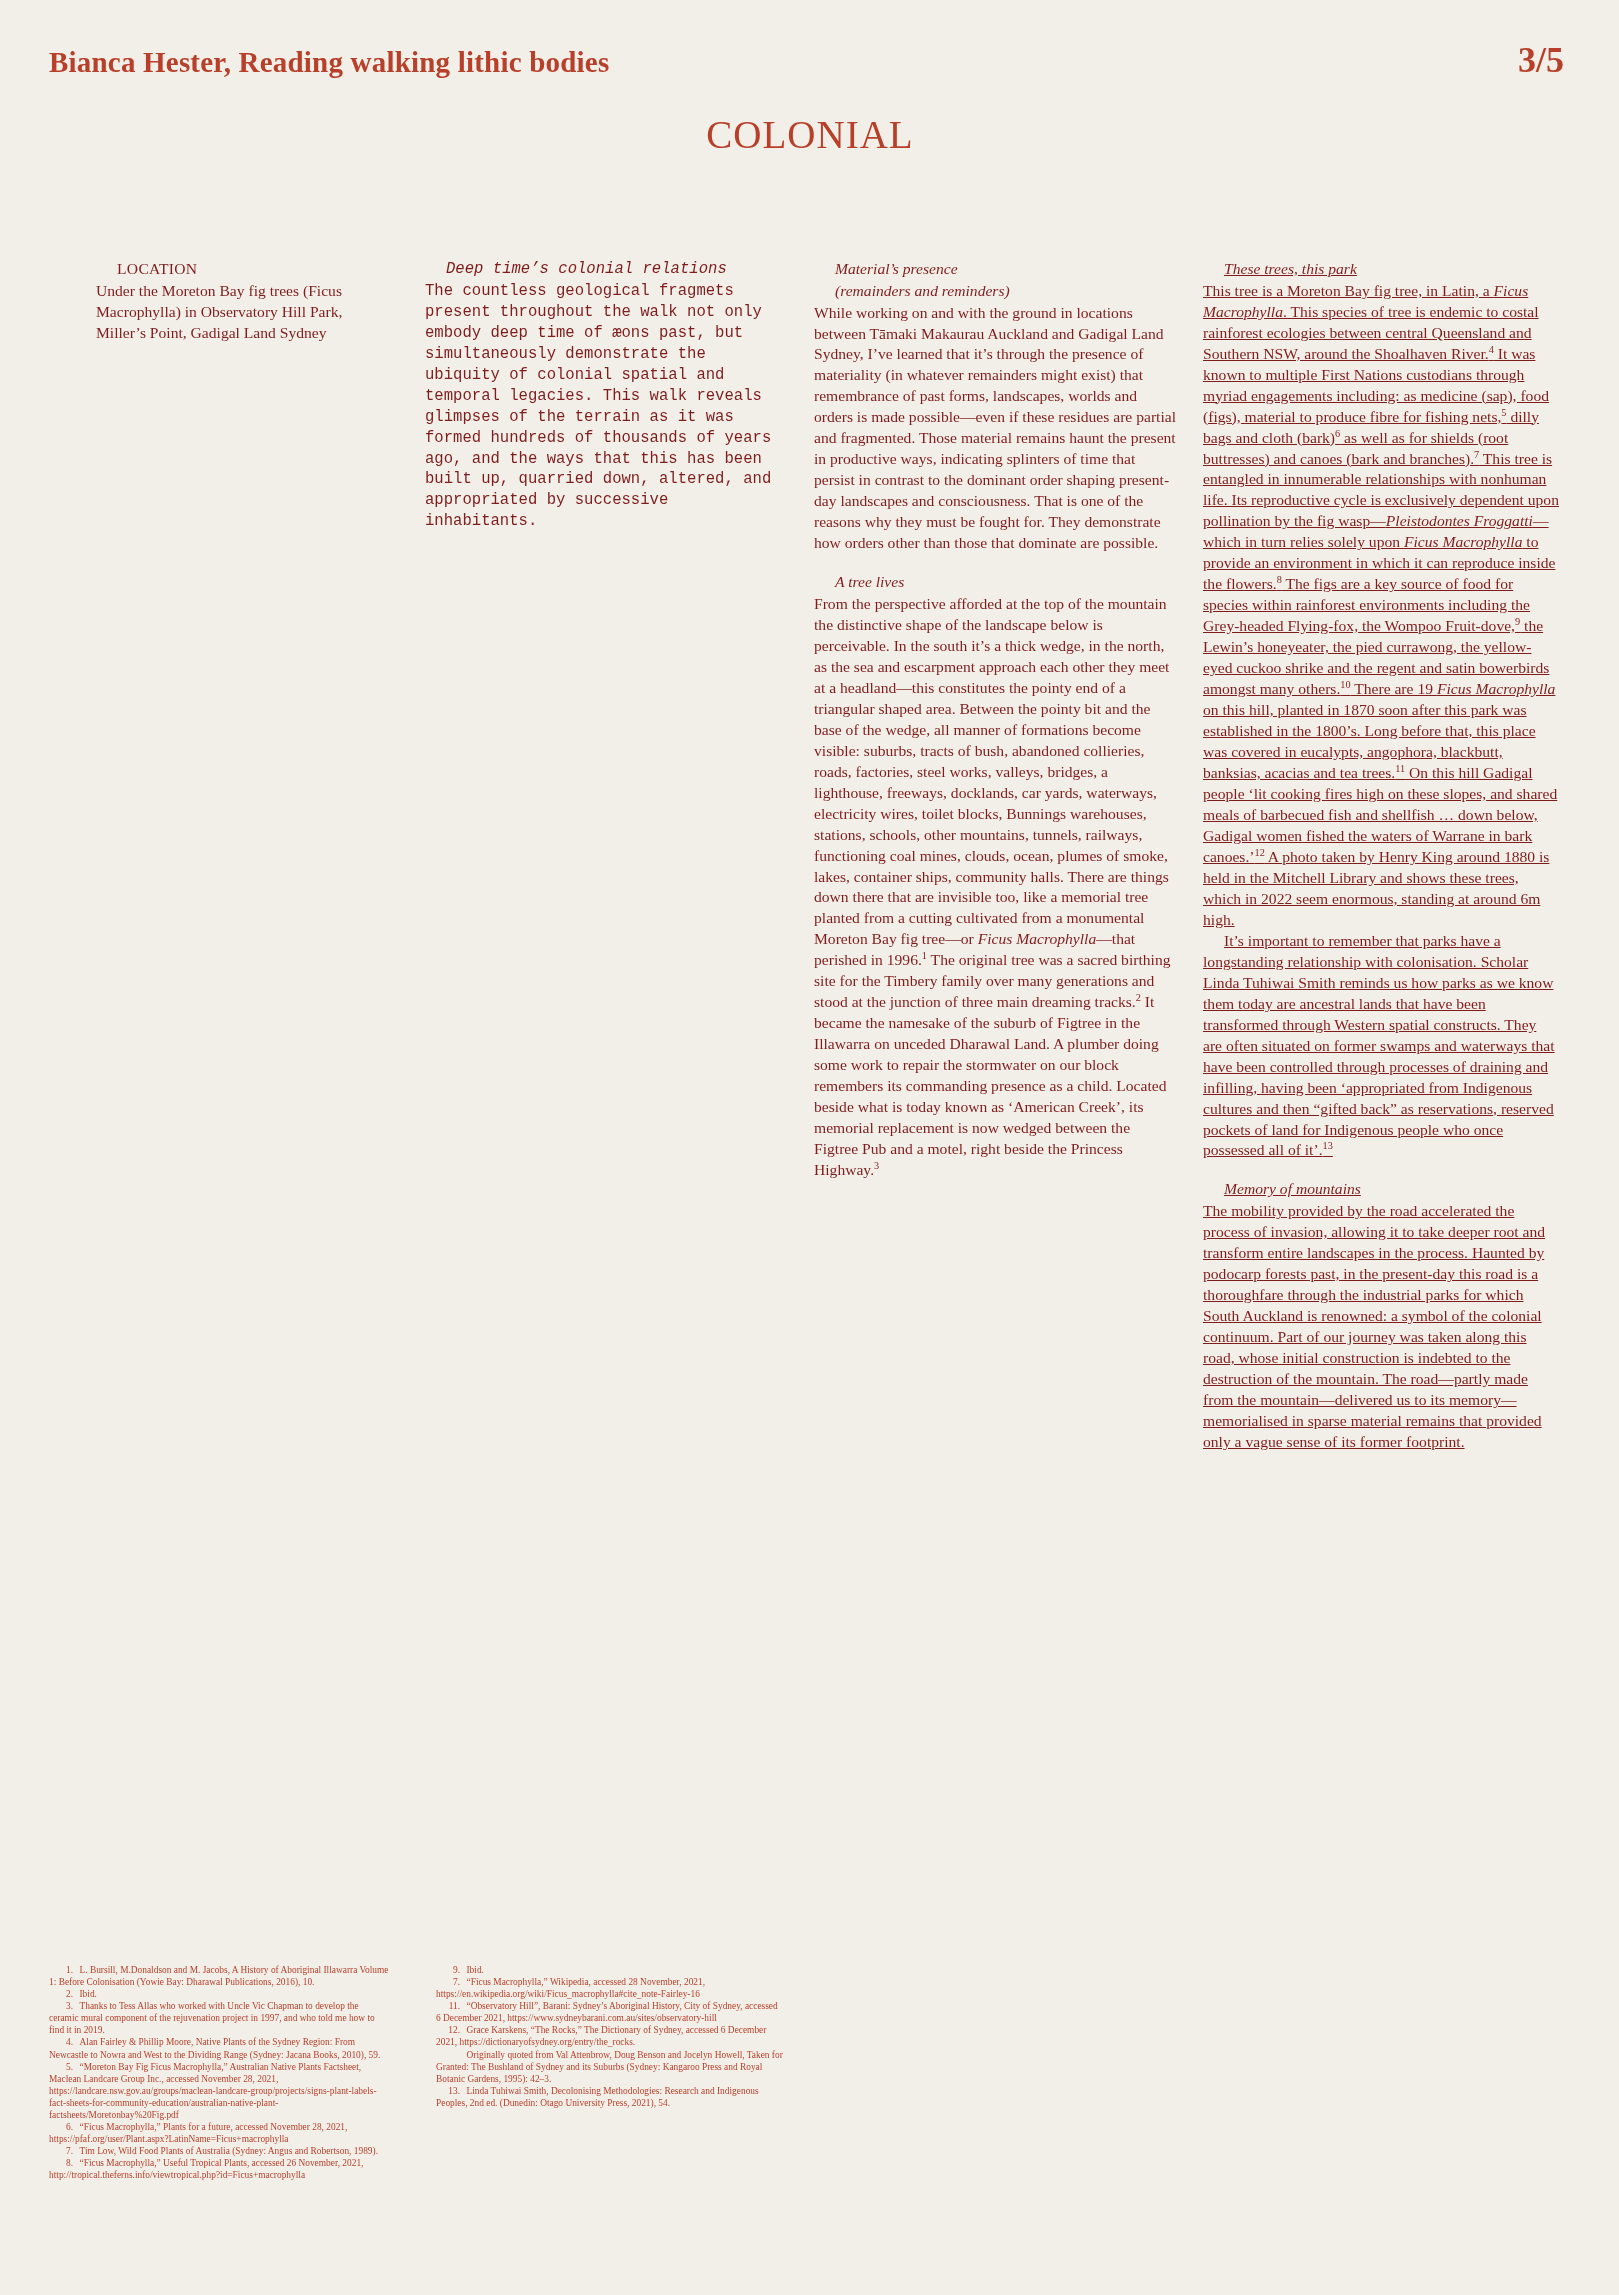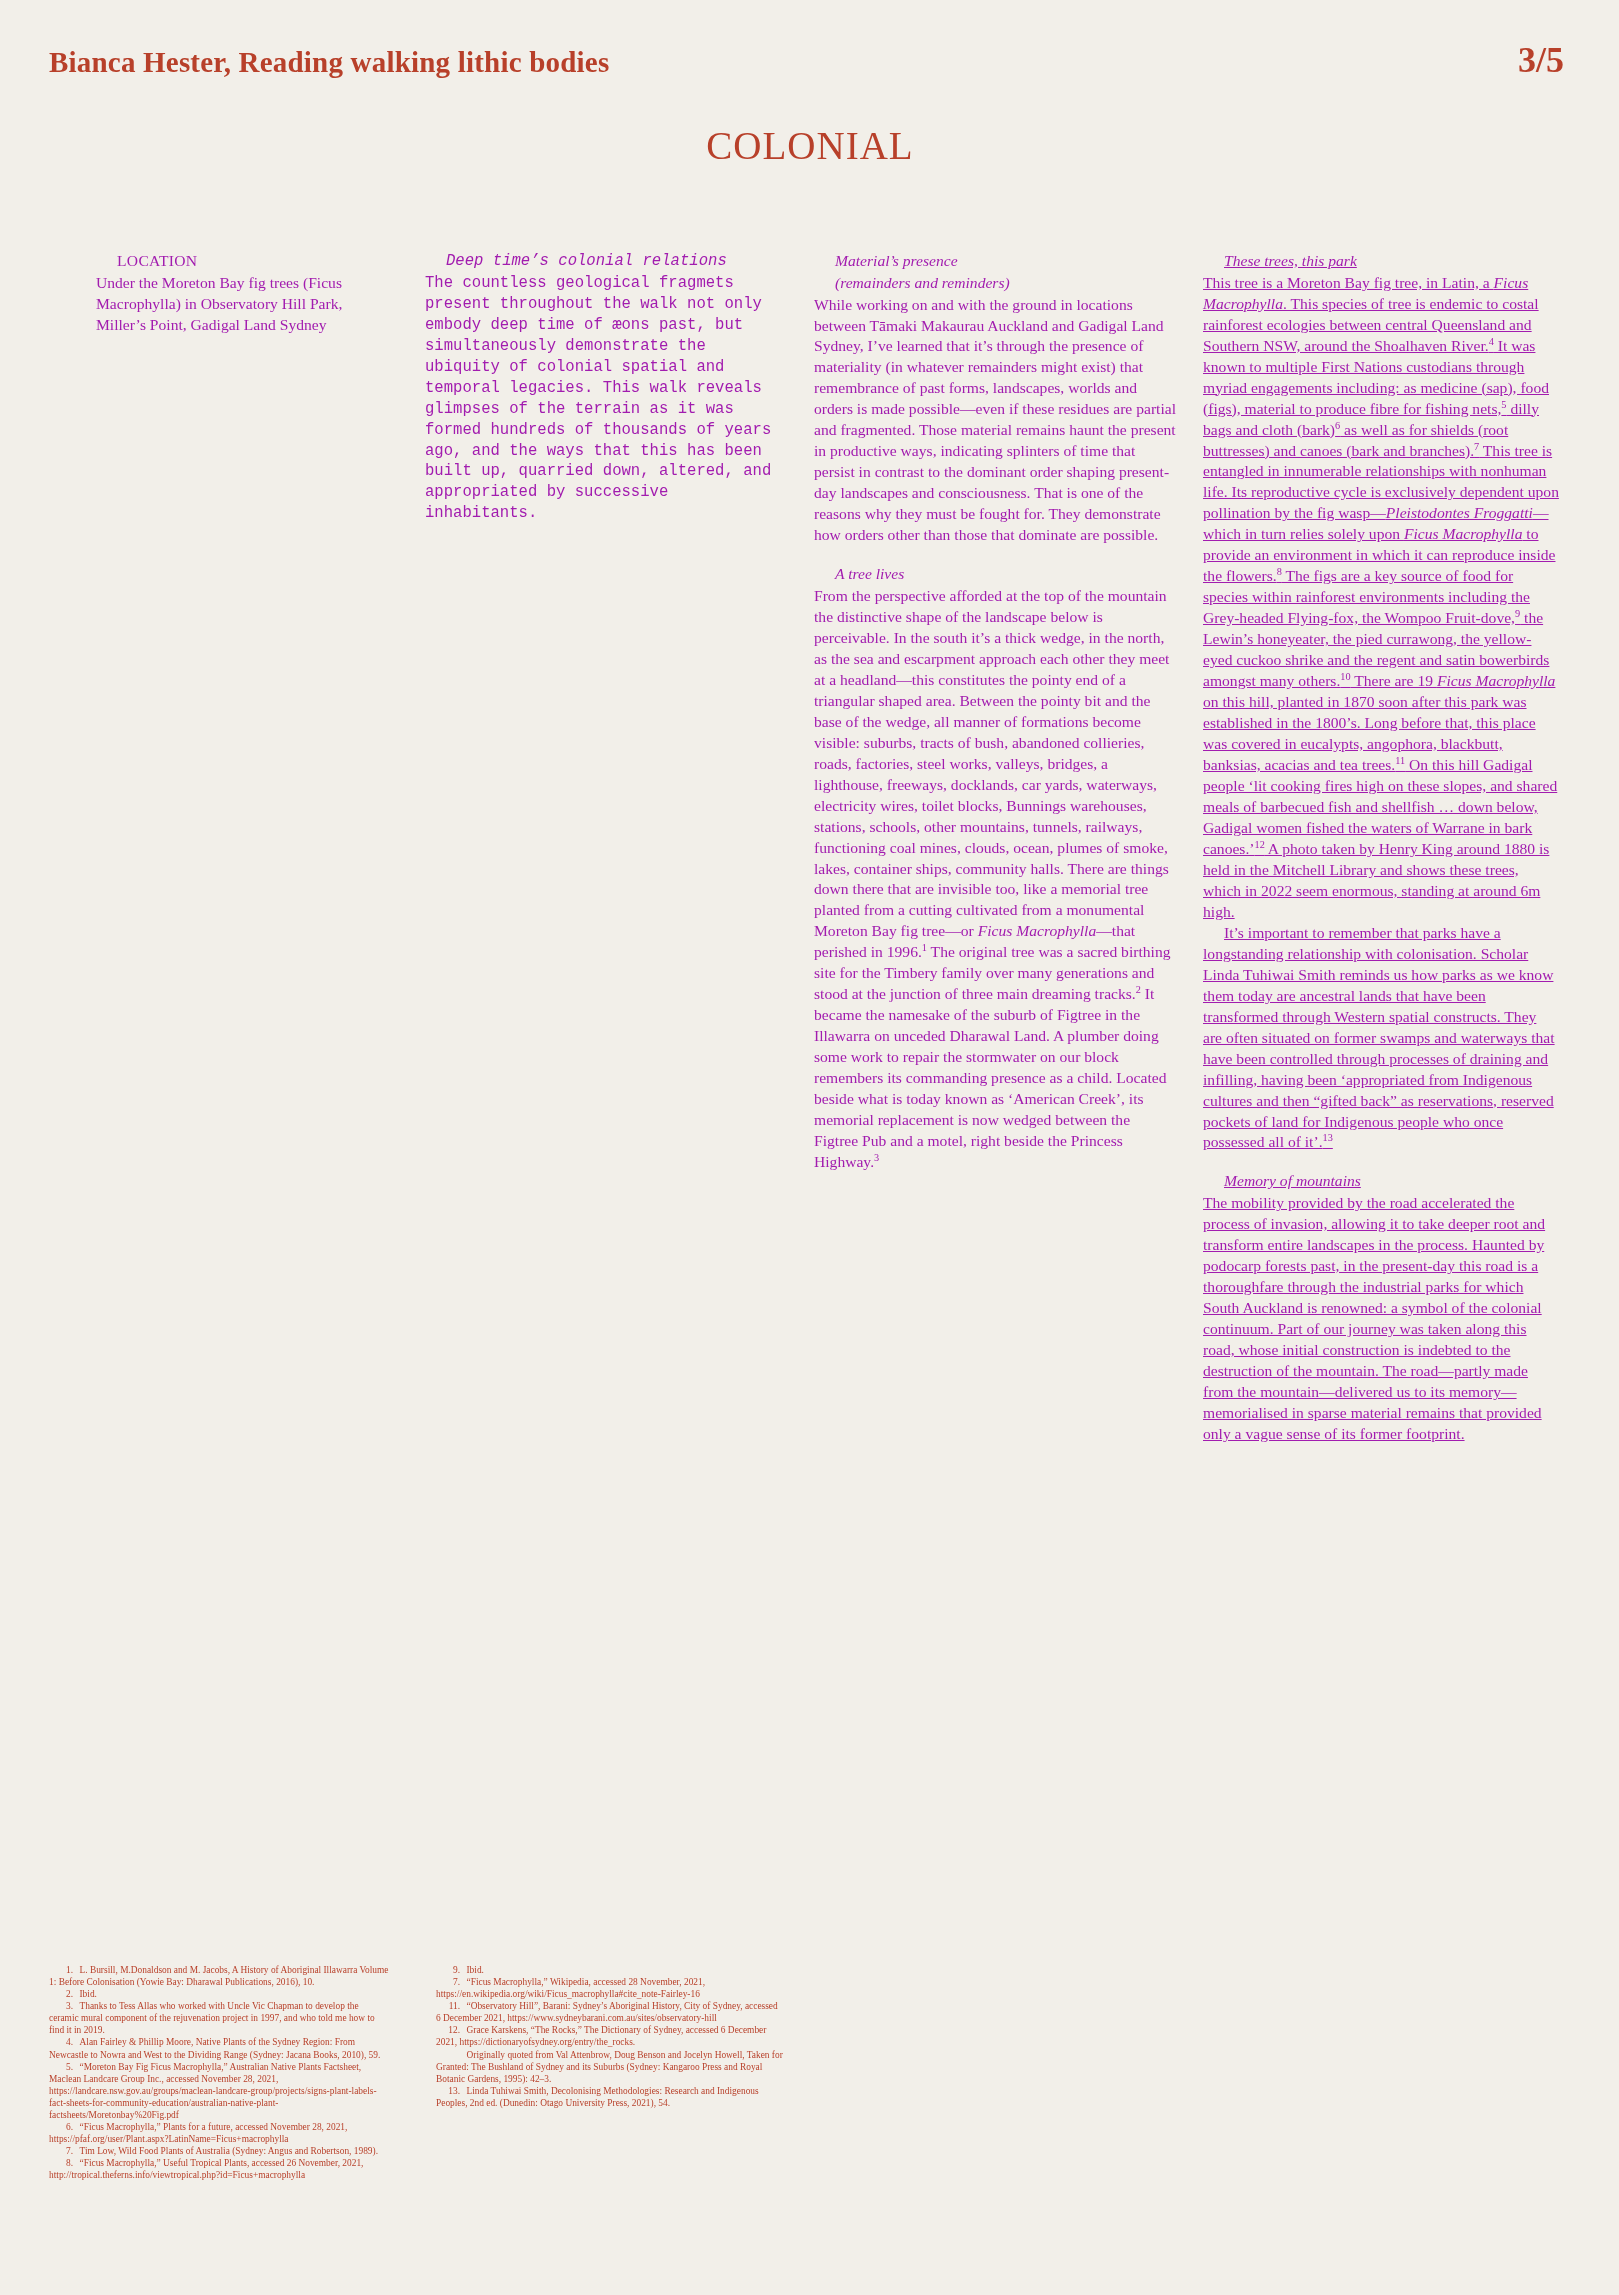--- a/index.html
+++ b/index.html
@@ -45,21 +45,21 @@
     font-family: "Liberation Serif", serif;
     font-weight: bold;
     font-size: 36px;
     color: #b8402a;
     padding-right: 8px;
   }
 
   
   .big-title {
     position: absolute;
-    top: 124px;
+    top: 113px;
     left: 0;
     width: 1620px;
     text-align: center;
     font-family: "Liberation Serif", serif;
     font-size: 39px;
     line-height: 1.12;
     letter-spacing: 1px;
     color: #b8402a;
   }
   .big-title div { display: block; }
@@ -67,25 +67,25 @@
   
   .columns {
     position: absolute;
     top: 251px;
     left: 0;
     width: 1620px;
     height: 1571px;
   }
   .col {
     position: absolute;
-    top: 0;
+    top: 8px;
     width: 356px;
     font-size: 15.6px;
     line-height: 1.345;
-    color: #a21caf;
+    color: #7f1d1d;
     text-align: left;
   }
   .col-1 { left: 96px; }
   .col-2 { left: 425px; }
   .col-3 { left: 814px; }
   .col-4 { left: 1203px; }
 
   .col-1 { width: 292px; }
   .col-2 { width: 364px; font-family: Liberation Mono, monospace; }
   .col-3 { width: 364px; }

